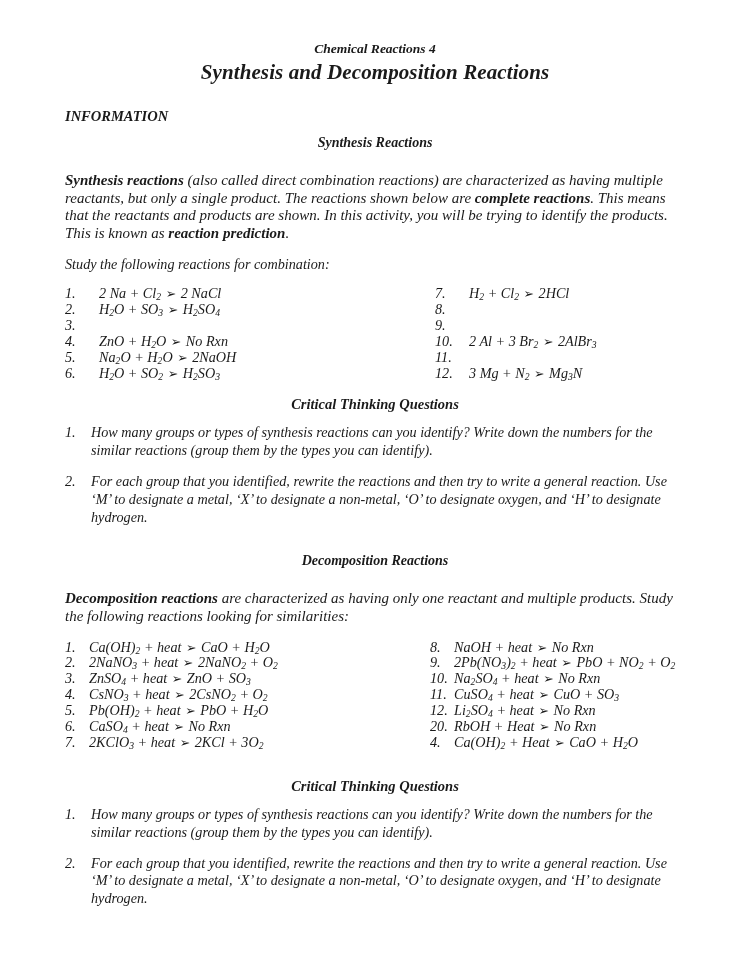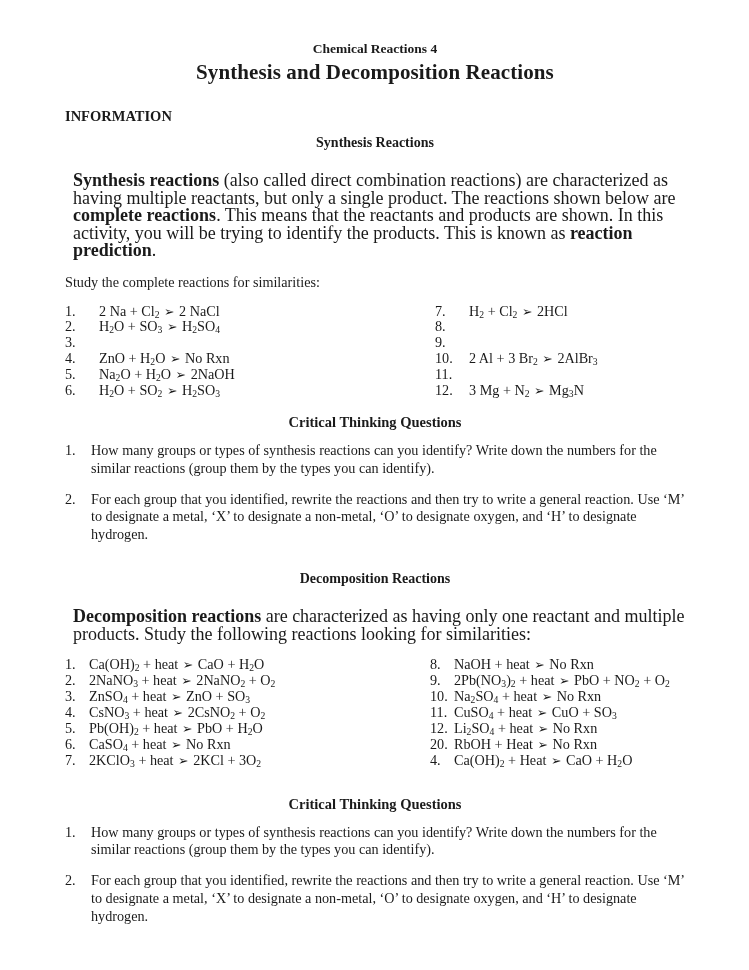--- a/index.html
+++ b/index.html
@@ -15,20 +15,21 @@
     position: relative;
     overflow: hidden;
   }
   .page {
     position: absolute;
     left: 0; top: 0;
     width: 749px;
     height: 748px;
     padding: 0;
     box-sizing: border-box;
+    font-style: italic;
   }
   .content {
     position: absolute;
     left: 65px;
     top: 40px;
     width: 620px;
   }
 
   
   .doc-kicker {
@@ -56,23 +57,23 @@
     text-align: center;
     font-weight: bold;
     font-size: 14px;
     line-height: 18px;
     margin: 0 0 20px 0;
   }
   .sub-heading.spaced-top { margin-top: 26px; }
 
   
   p.body {
-    font-size: 18px;
+    font-size: 15px;
     line-height: 17.6px;
-    margin: 0 0 14px 8px;
+    margin: 0 0 14px 0;
     text-align: left;
   }
   .lead-in {
     font-size: 14.2px;
     line-height: 17.6px;
     margin: 0 0 12px 0;
   }
   b, strong { font-weight: bold; }
 
   
@@ -153,21 +154,21 @@
     <div class="doc-title">Synthesis and Decomposition Reactions</div>
 
     <div class="section-label">INFORMATION</div>
 
     <div class="sub-heading">Synthesis Reactions</div>
 
     <p class="body">
       <b>Synthesis reactions</b><span> (also called direct combination reactions) are characterized as having multiple reactants, but only a single product.  The reactions shown below are </span><b>complete reactions</b><span>.  This means that the reactants and products are shown.  In this activity, you will be trying to identify the products.  This is known as </span><b>reaction prediction</b><span>.</span>
     </p>
 
-    <div class="lead-in">Study the complete reactions for similarities:</div>
+    <div class="lead-in">Study the following reactions for combination:</div>
 
     <div class="rxn-block synthesis">
       <div class="rxn-col col-left">
           <div class="rxn-row">
             <span class="rxn-num">1.</span>
             <span class="rxn-eq">2 Na + Cl<sub>2</sub> <span class="arrow">➢</span> 2 NaCl</span>
           </div>
           <div class="rxn-row">
             <span class="rxn-num">2.</span>
             <span class="rxn-eq">H<sub>2</sub>O  +  SO<sub>3</sub> <span class="arrow">➢</span> H<sub>2</sub>SO<sub>4</sub></span>

